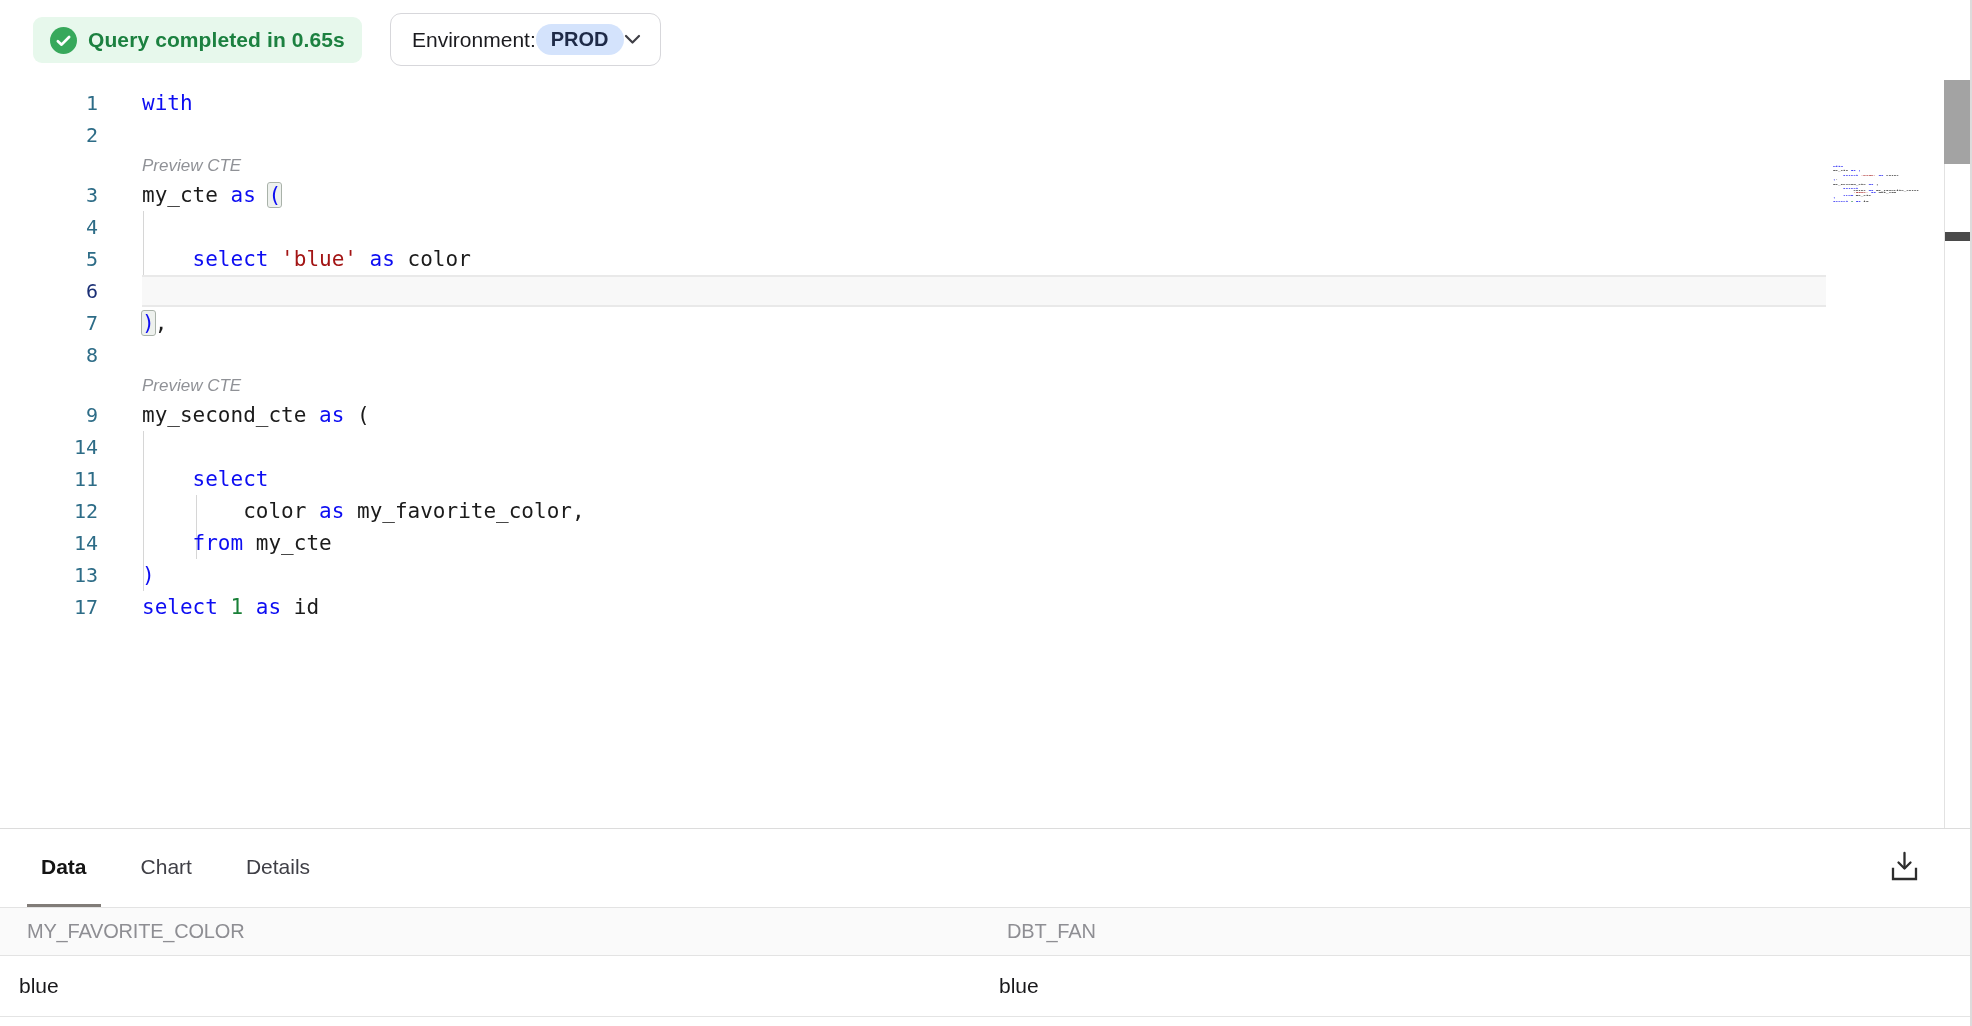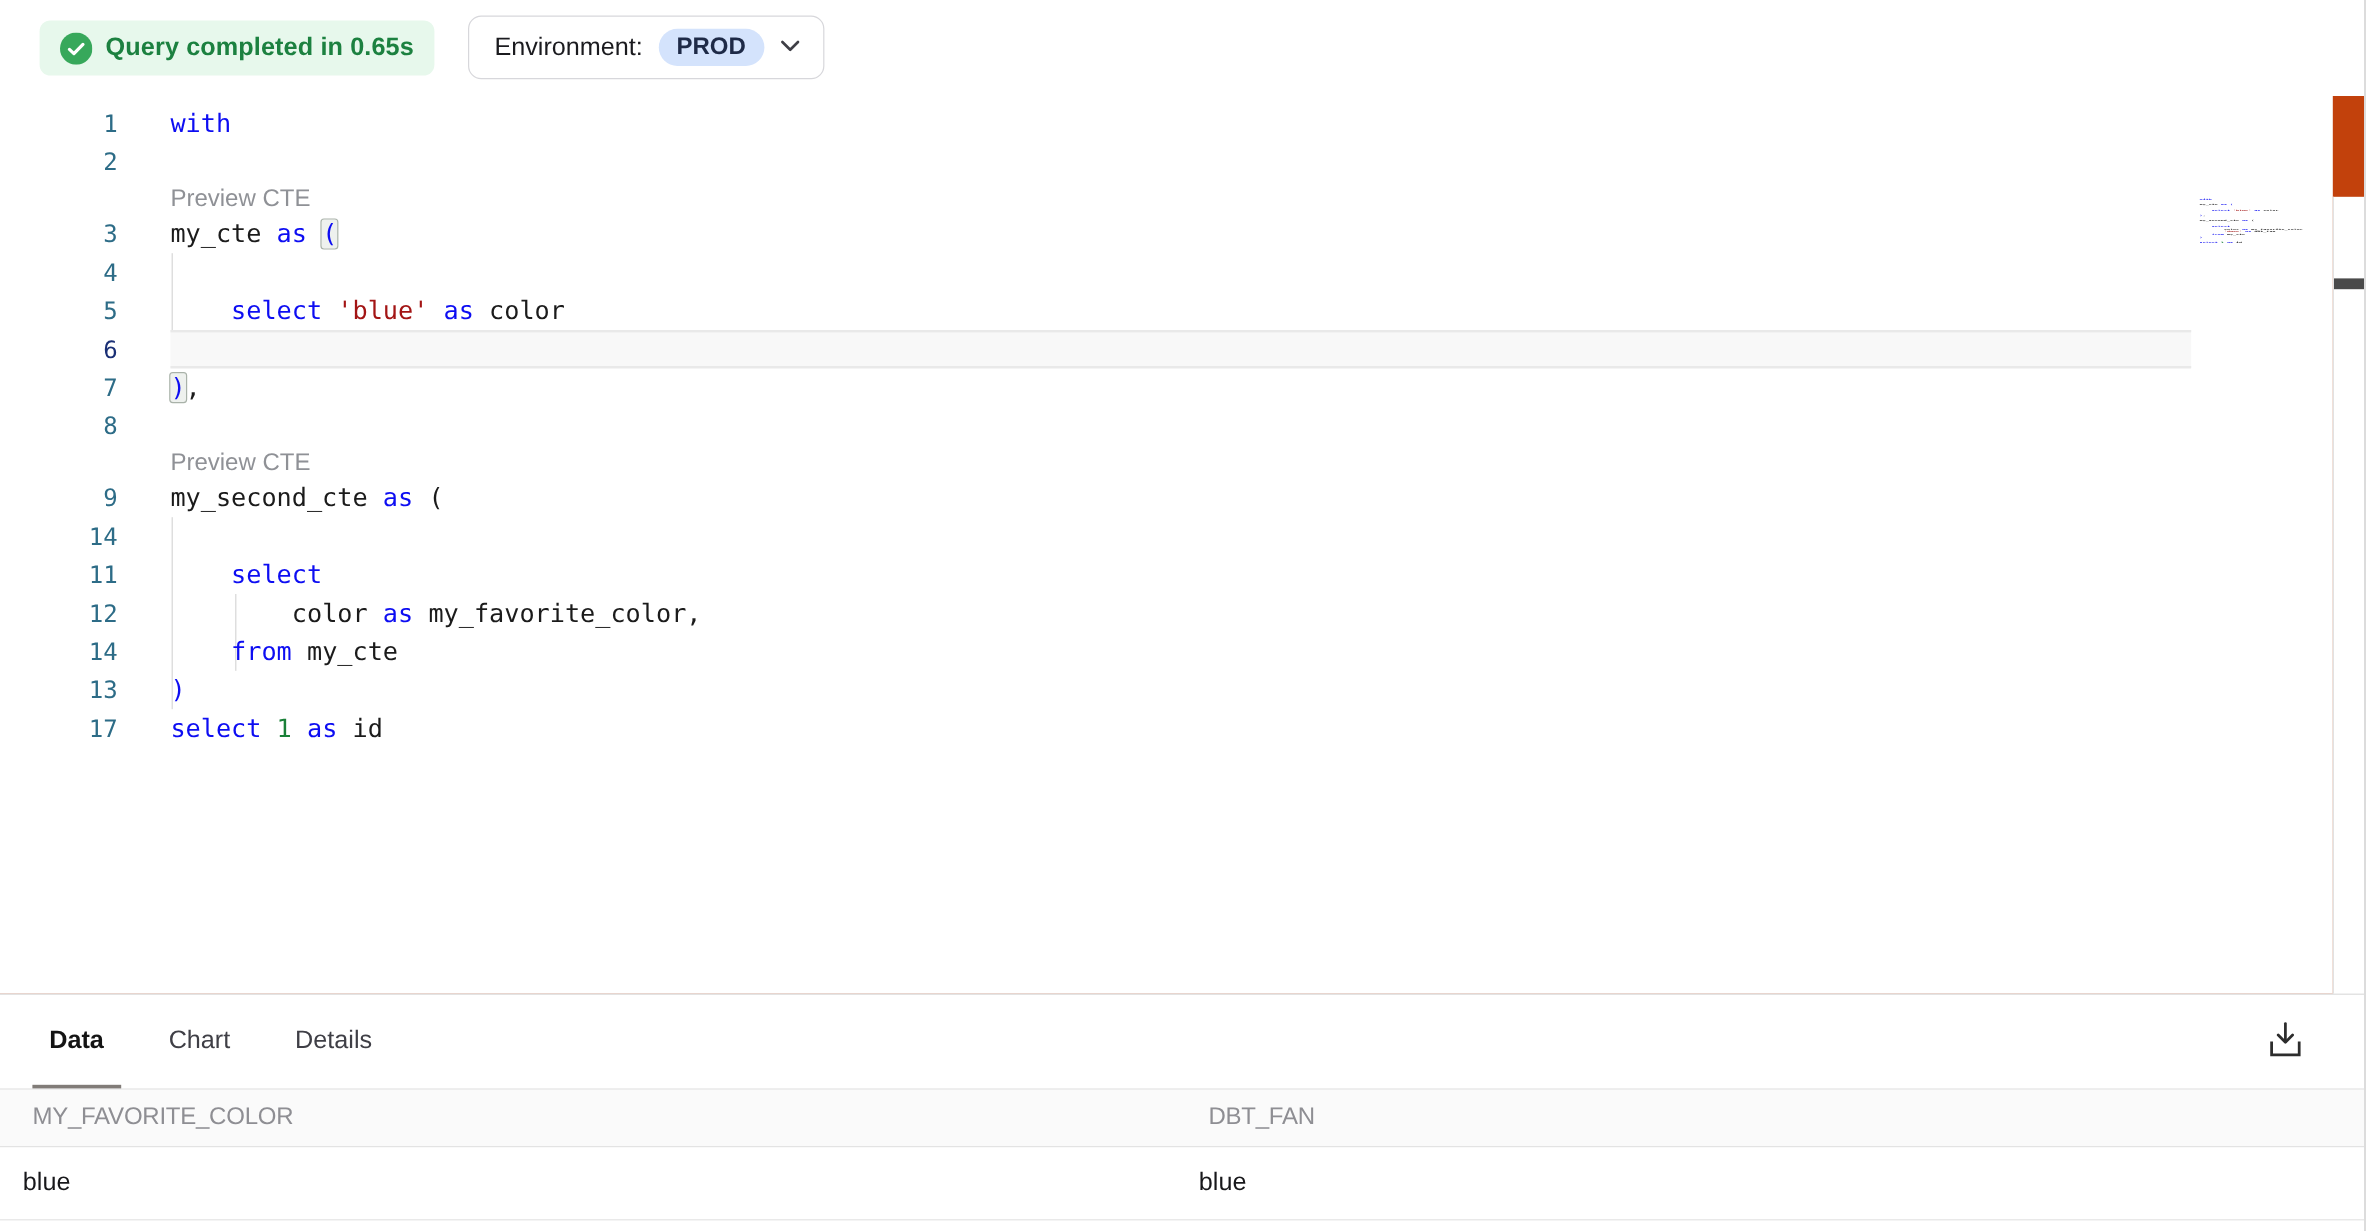--- a/index.html
+++ b/index.html
@@ -1,47 +1,47 @@
 <!DOCTYPE html>
 <html><head>
 <meta charset="utf-8">
 <style>
   * { margin:0; padding:0; box-sizing:border-box; }
   html,body { width:1972px; height:1026px; overflow:hidden; background:#fff;
               font-family:"Liberation Sans", sans-serif; }
-  .page { position:relative; width:1972px; height:1026px; background:#c2410c;
+  .page { position:relative; width:1972px; height:1026px; background:#a3a3a3;
           border-right:2px solid #dcdcdc; }
 
   
   .toolbar { position:absolute; top:0; left:0; right:0; height:80px; background:#fff; }
   .status-pill { position:absolute; left:33px; top:17px; height:46px; display:flex;
                  align-items:center; gap:11px; padding:0 17px; border-radius:9px;
                  background:#e7f8ec; }
   .status-pill .check-wrap { width:27px; height:27px; display:flex; }
   .status-text { font-size:21px; font-weight:700; color:#1c8140; letter-spacing:.1px; }
   .env-select { position:absolute; left:390px; top:13px; height:53px; display:flex;
-                align-items:center; gap:13px; padding:0 19px 0 21px; background:#fff;
+                align-items:center; padding:0 19px 0 21px; background:#fff;
                 border:1.5px solid #d7d7db; border-radius:11px; cursor:pointer; }
   .env-label { font-size:21px; font-weight:500; color:#1b1b1f; }
   .env-pill { background:#d4e3fc; color:#1e2a47; font-weight:700; font-size:20px;
               padding:4px 15px; border-radius:999px; }
 
   
   .editor { position:absolute; top:80px; left:0; width:1944px; height:748px; background:#fff; }
   .code-lines { position:absolute; top:7px; left:0; right:0; }
   .line-row { position:relative; height:32px; display:flex; }
   .gutter-cell { width:98px; flex:none; text-align:right; font-family:"DejaVu Sans Mono",monospace;
                  font-size:20px; line-height:32px; color:#2d6c87; }
   .line-row.active .gutter-cell { color:#1a2f75; }
   .code-cell { margin-left:44px; white-space:pre; font-family:"DejaVu Sans Mono",monospace;
                font-size:21px; line-height:32px; color:#1b1b1b; position:relative; z-index:1; }
   .active-bg { position:absolute; left:142px; width:1684px; top:0; height:32px;
                background:#f8f8f8; border-top:2px solid #e9e9e9; border-bottom:2px solid #e9e9e9; }
-  .cte-widget { height:28px; line-height:30px; padding-left:142px; font-size:20px;
-                color:#8f9196; cursor:pointer; }
+  .cte-widget { height:28px; line-height:30px; padding-left:142px; font-size:17px;
+                color:#8f9196; cursor:pointer;font-style:italic; }
   .tok-kw  { color:#0d0df2; }
   .tok-str { color:#a31515; }
   .tok-num { color:#1a8038; }
   .tok-id  { color:#1b1b1b; }
   .tok-pl  { color:#1b1b1b; }
   .tok-br  { color:#0d0df2; }
   .tok-brm { color:#0d0df2; background:#eef1ee; outline:1px solid #a9b2a9; border-radius:2px; }
   .indent-guide { position:absolute; width:0; border-left:1.5px solid #d6d6d6; }
   #guide-a  { left:143px; top:124px; height:64px; }
   #guide-b1 { left:143px; top:344px; height:160px; }

